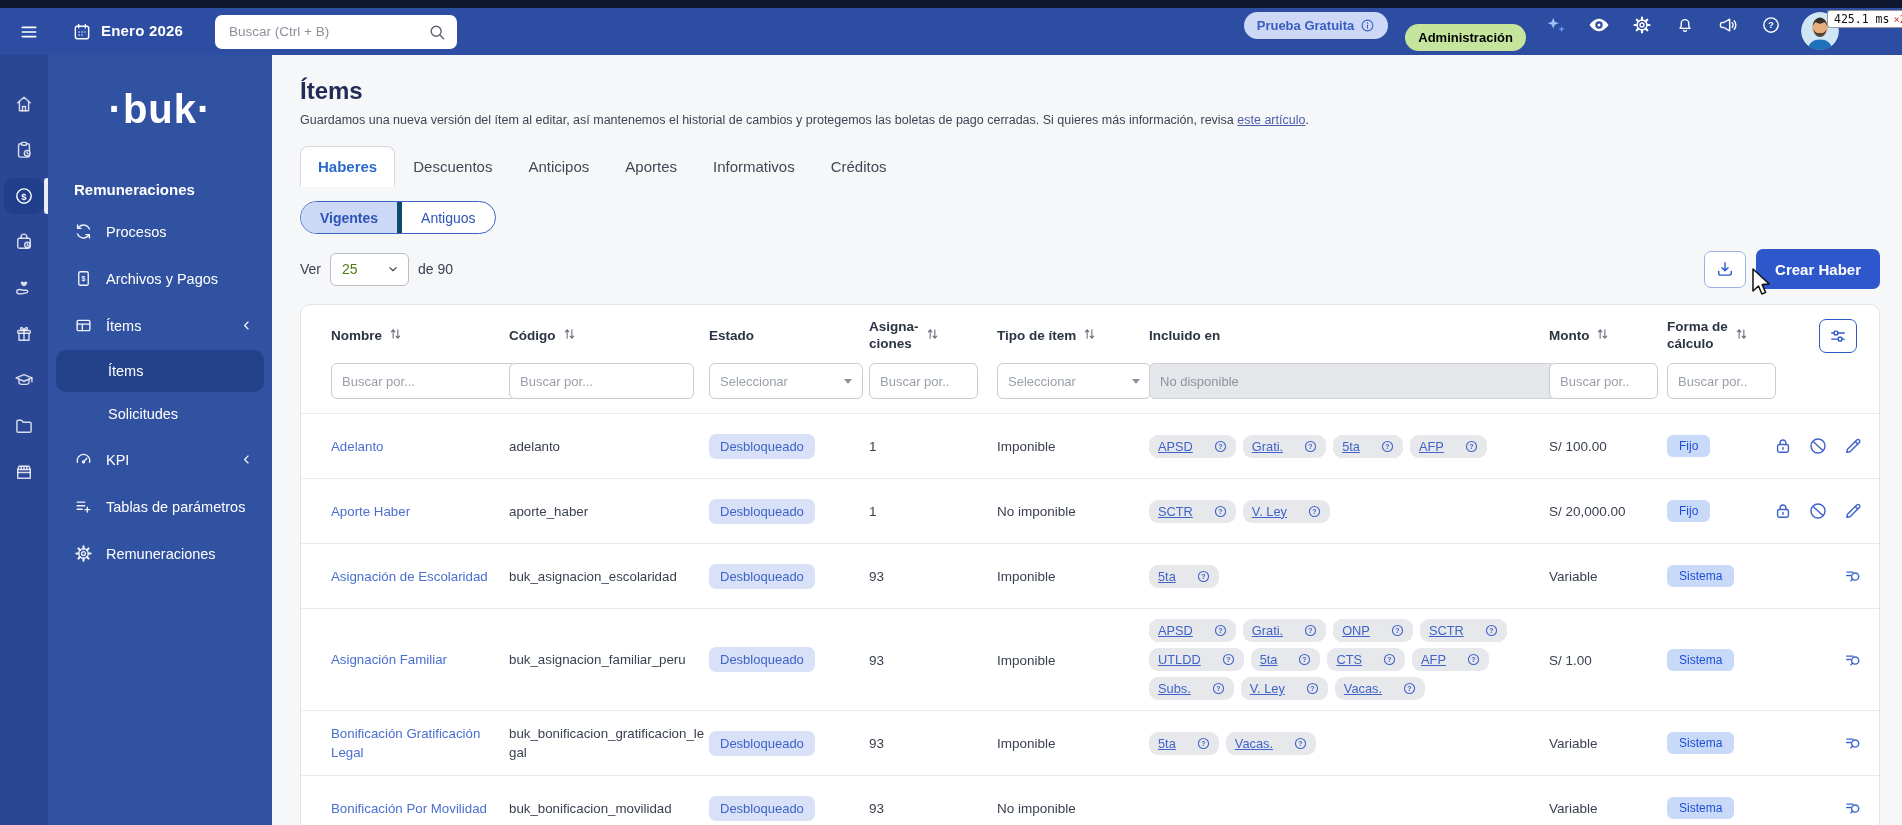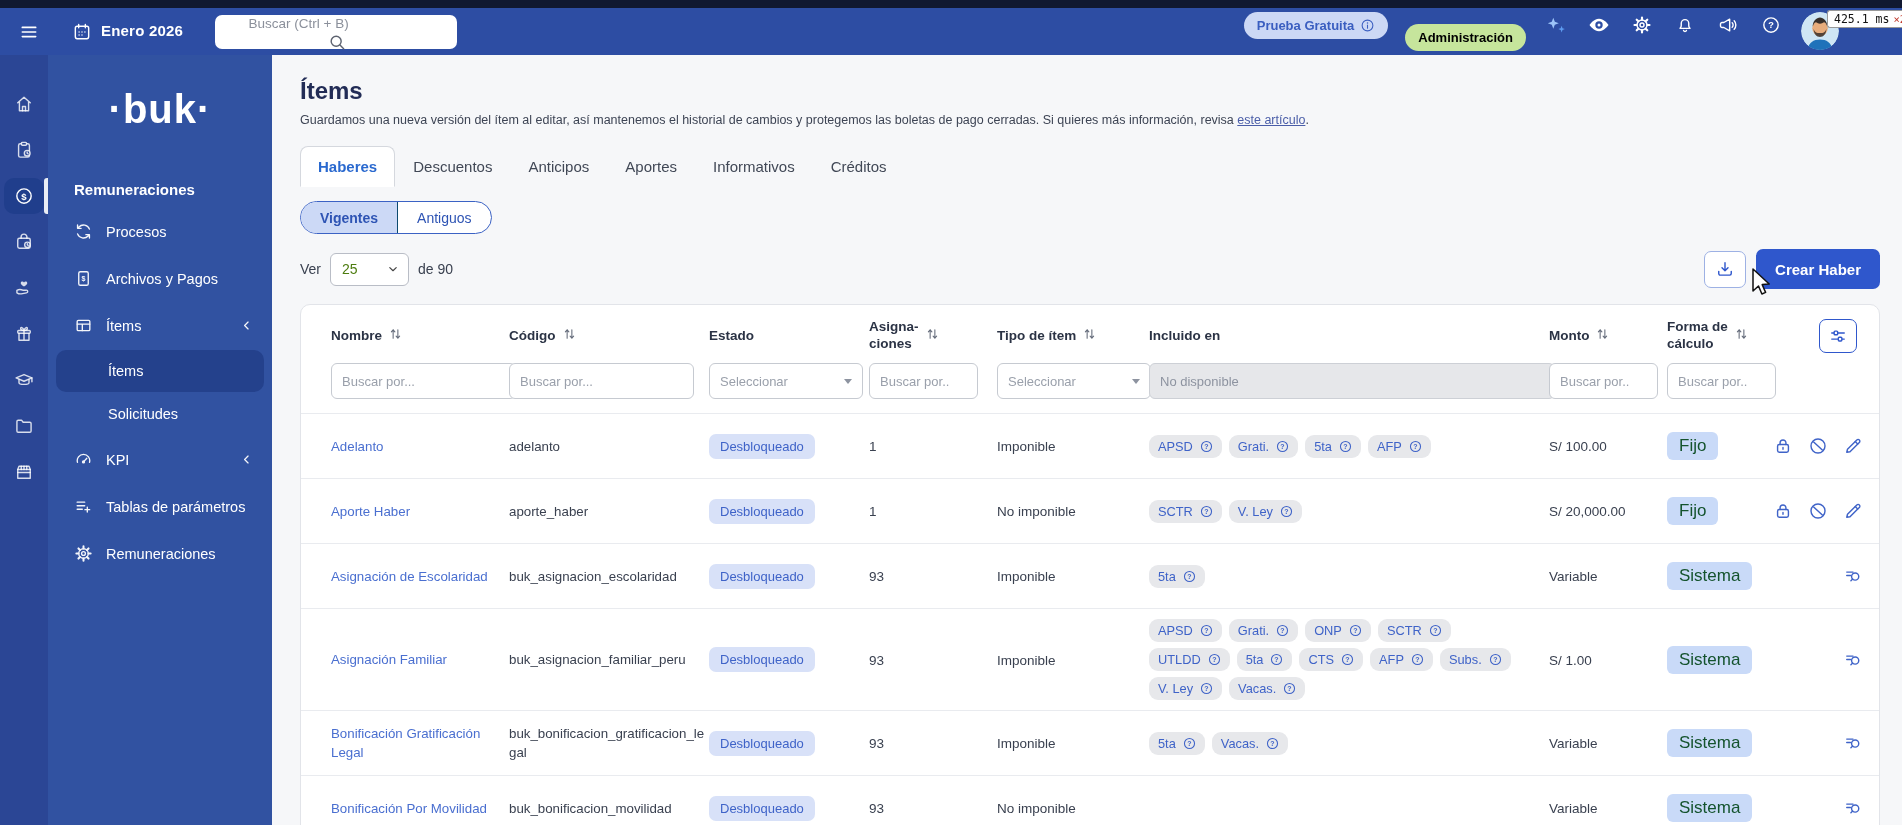--- a/index.html
+++ b/index.html
@@ -15,21 +15,21 @@
   .top-strip{height:8px;background:#101830;}
   .topbar{
     height:47px;background:#2d4da3;display:flex;align-items:center;
     padding:0 14px 0 12px;gap:10px;position:relative;z-index:30;
   }
   .hamburger{width:34px;height:34px;display:grid;place-items:center;color:#fff;cursor:pointer;}
   .period{display:flex;gap:9px;color:#fff;margin-left:16px;}
   .period .label{font-size:15px;font-weight:700;letter-spacing:.2px;}
   .search-box{
     margin-left:22px;width:220px;height:34px;background:#fff;border-radius:7px;
-    display:flex;align-items:center;padding:0 10px 0 12px;flex-direction:column;
+    display:flex;align-items:center;padding:0 10px 0 12px;
   }
   .search-box input{
     border:none;outline:none;flex:1;font-size:13.5px;color:#333;
     font-family:"Liberation Sans",sans-serif;background:transparent;
   }
   .search-box input::placeholder{color:#8b909b;}
   .search-box .ic{color:#5d6370;}
   .topbar-right{margin-left:auto;display:flex;gap:17px;}
   .badge{
     height:27px;border-radius:14px;display:flex;align-items:center;gap:6px;
@@ -98,21 +98,21 @@
   }
 
   .view-toggle{
     margin-top:14px;display:inline-flex;border:1px solid #3b62c4;border-radius:17px;
     overflow:hidden;height:31px;background:#fff;
   }
   .seg{
     display:flex;align-items:center;padding:0 19px;font-size:14px;color:#2e54b4;cursor:pointer;
   }
   .seg.active{background:#ccd9f6;font-weight:600;}
-  .seg + .seg{border-left:1px solid #0c4a6e;}
+  .seg + .seg{border-left:5px solid #0c4a6e;}
 
   .controls-row{margin-top:15px;display:flex;align-items:center;}
   .pager{display:flex;align-items:center;gap:9px;font-size:14px;color:#3a4150;}
   .per-page{
     width:58px;height:31px;border:1px solid #b9bdc6;border-radius:6px;background:#fff;
     display:flex;align-items:center;justify-content:space-between;padding:0 8px 0 11px;
     font-size:14px;color:#4d7c0f;cursor:pointer;
   }
   .per-page .ic{color:#444;}
   .controls-right{margin-left:auto;display:flex;align-items:center;gap:10px;}
@@ -168,27 +168,27 @@
   .drow{border-top:1px solid #e9ebef;min-height:50px;padding-top:7px;padding-bottom:7px;}
   .c-nombre{font-size:13.3px;color:#4a6fd0;line-height:1.35;padding-right:8px;cursor:pointer;}
   .c-codigo{font-size:13.3px;color:#3a4150;word-break:break-all;padding-right:16px;line-height:1.35;}
   .chip-estado{
     display:inline-block;background:#d8e1f8;color:#3f63c8;font-size:13px;
     padding:5px 11px;border-radius:7px;
   }
   .c-num,.c-tipo{font-size:13.5px;color:#3a4150;}
   .tags{display:flex;flex-wrap:wrap;gap:6px 7px;padding:3px 12px 3px 0;}
   .tag{
-    display:inline-flex;align-items:center;gap:7px;background:#e7e8eb;color:#3f63c8;
-    font-size:12.8px;padding:4px 9px;border-radius:9px;cursor:default;
+    display:inline-flex;align-items:center;gap:21px;background:#e7e8eb;color:#3f63c8;
+    font-size:12.8px;padding:4px 9px;border-radius:9px;cursor:default;text-decoration:underline;
   }
   .tag .ic{color:#3f63c8;}
   .c-monto{font-size:13.5px;color:#3a4150;}
   .chip-forma{
-    display:inline-block;background:#c9daf8;color:#14532d;font-size:17px;
+    display:inline-block;background:#c9daf8;color:#1d4ed8;font-size:12px;
     padding:4px 12px;border-radius:6px;
   }
   .c-actions{display:flex;justify-content:flex-end;gap:15px;padding-right:2px;}
   .act{color:#3f63c8;cursor:pointer;}
 
   .cursor{position:absolute;left:1750px;top:268px;z-index:60;pointer-events:none;}
 </style>
 </head>
 <body>
 

